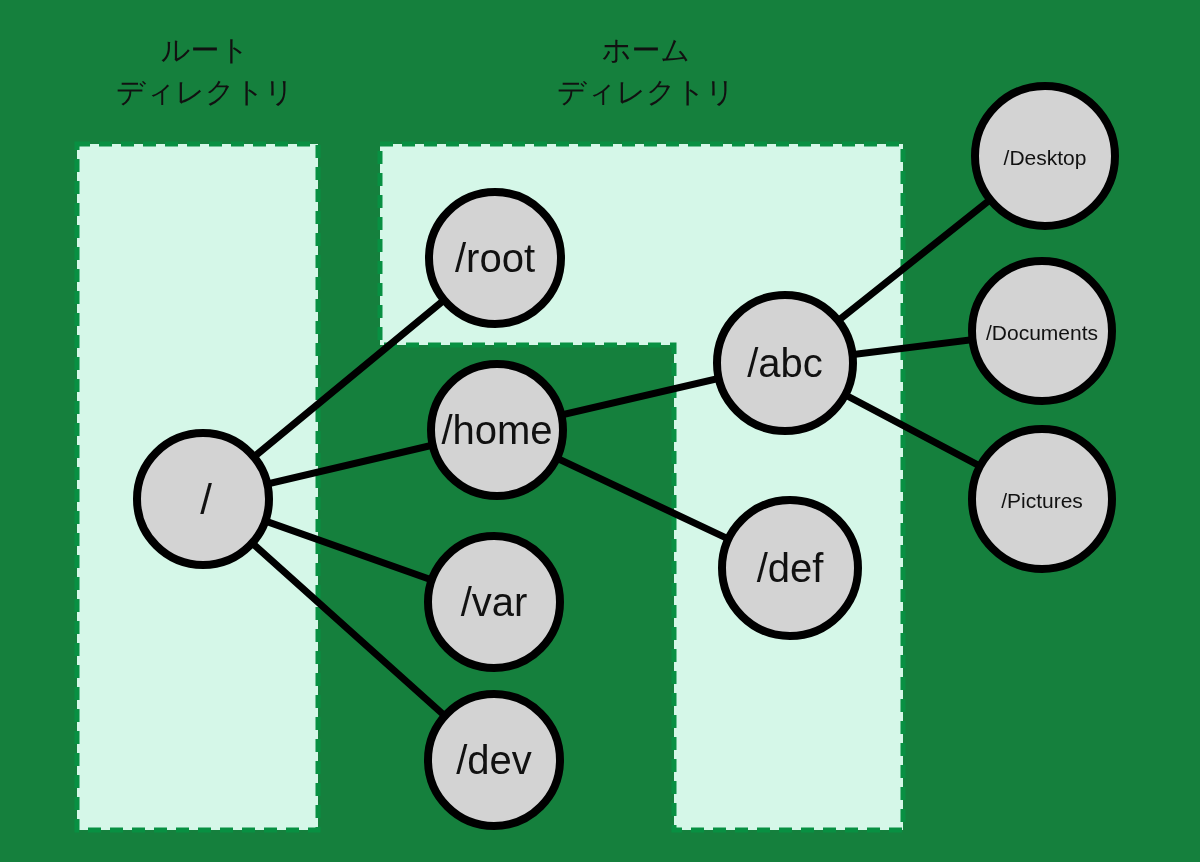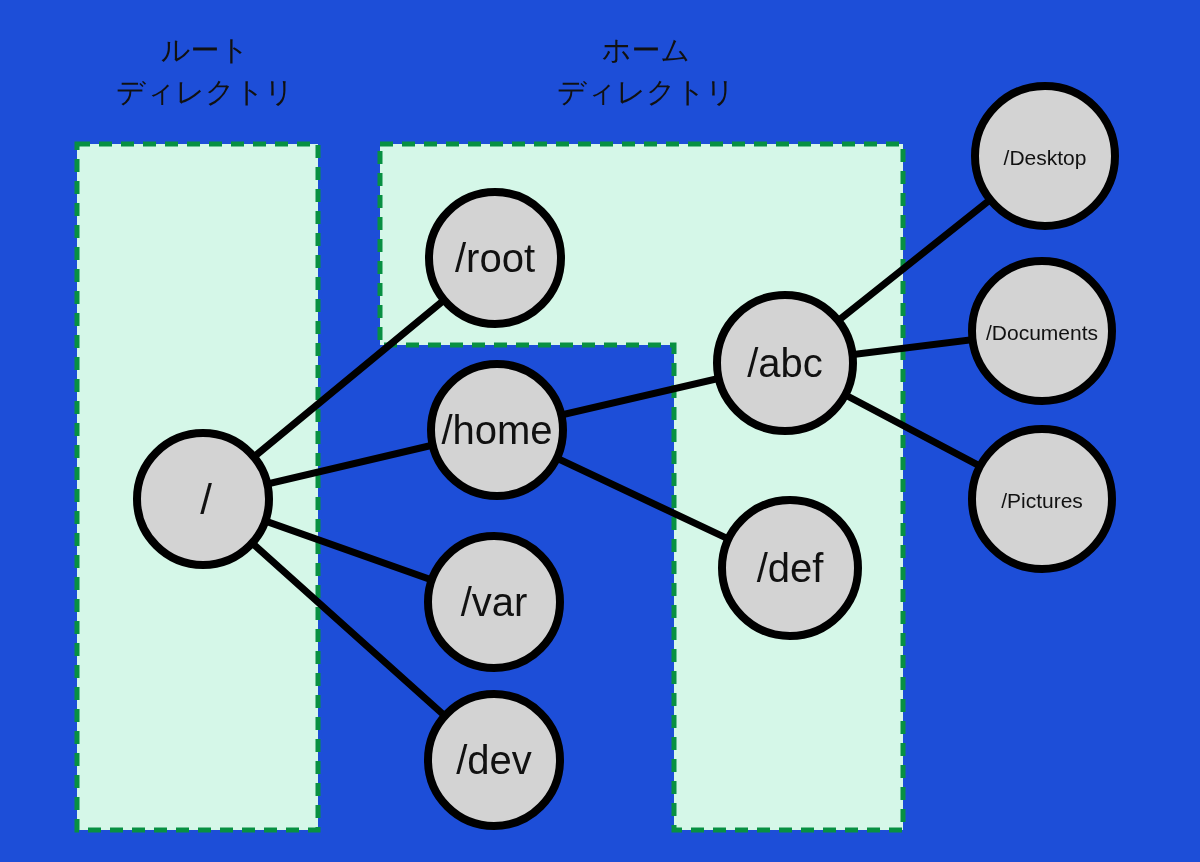--- a/index.html
+++ b/index.html
@@ -4,21 +4,21 @@
 <style>
   html, body {
     margin: 0;
     padding: 0;
     background: #ffffff;
   }
   .stage {
     width: 1200px;
     height: 862px;
     position: relative;
-    background: #1d4ed8;
+    background: #15803d;
     overflow: hidden;
   }
   svg {
     display: block;
     font-family: "Liberation Sans", "DejaVu Sans", sans-serif;
   }
   .region {
     stroke-dasharray: 13 9;
     stroke-width: 5;
     stroke-linecap: butt;

